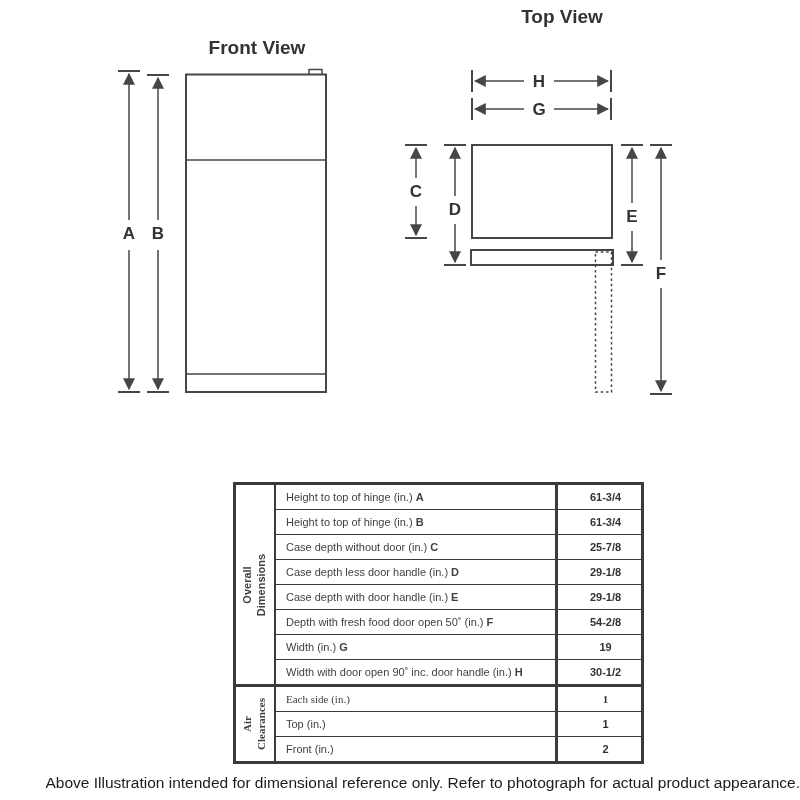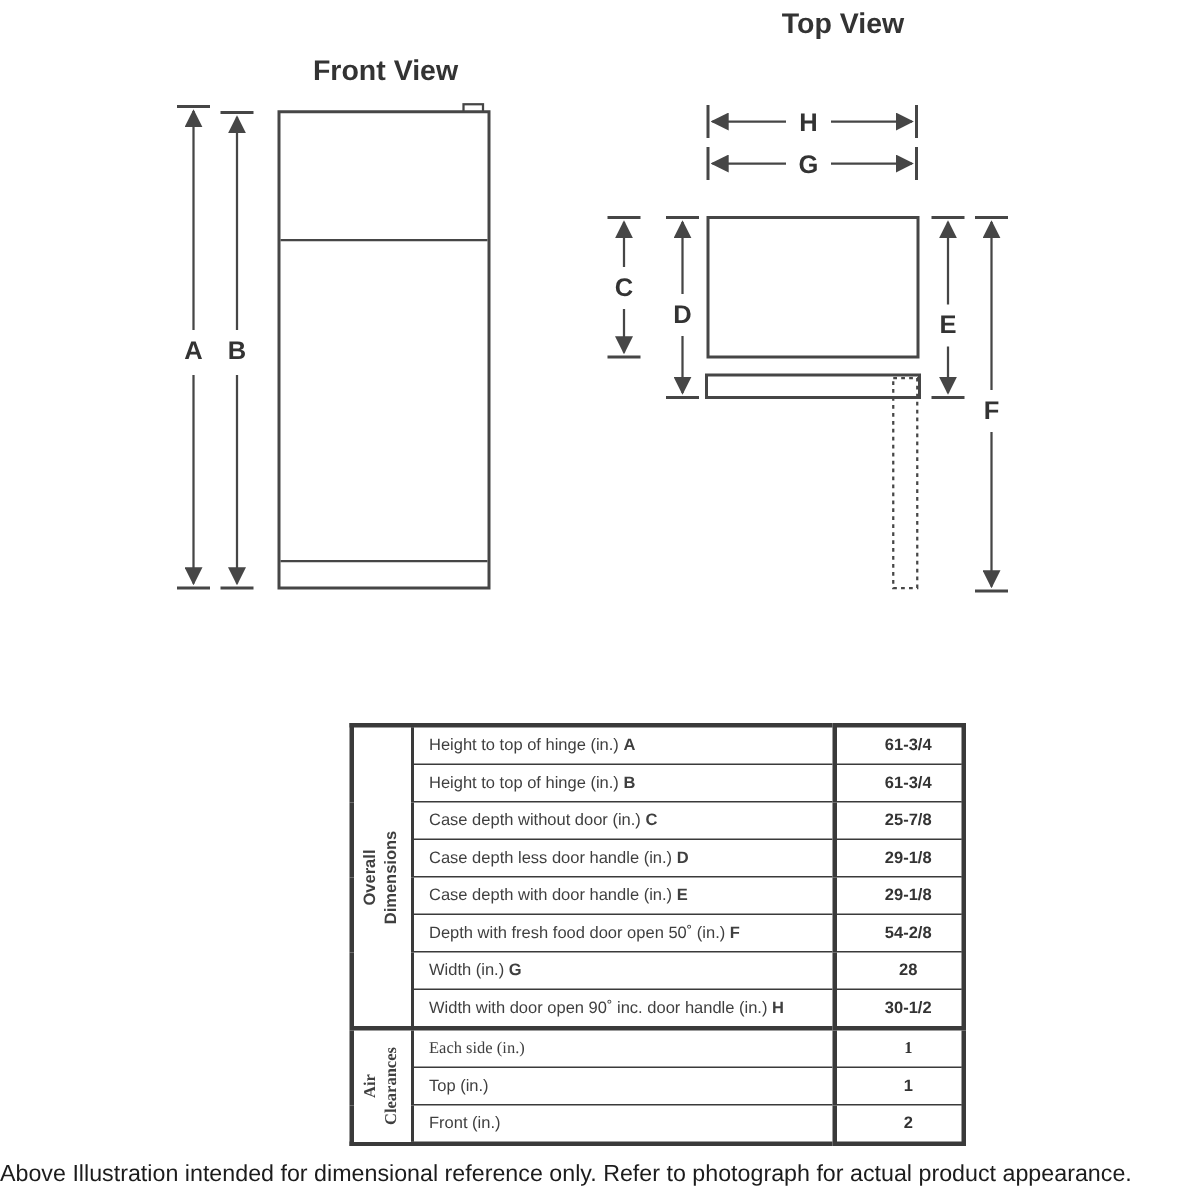--- a/index.html
+++ b/index.html
@@ -65,21 +65,21 @@
     color:#3f3f3f;
     white-space:normal;
   }
   .rot.overall{width:80px;}
   .rot.air{width:66px;}
   .key-letter{font-weight:bold;}
   .footer-note{
     position:absolute;
     left:0;right:0;
     top:774px;
-    text-align:left;
+    text-align:right;
     font-size:15.5px;
     color:#1c1c1c;
   }
 </style>
 </head>
 <body>
 
 <div class="page">
 
   <div class="view-title front">Front View</div>
@@ -194,21 +194,21 @@
       <tr>
         <td class="desc"><span>Case depth with door handle (in.) </span><span class="key-letter">E</span></td>
         <td class="val">29-1/8</td>
       </tr>
       <tr>
         <td class="desc"><span>Depth with fresh food door open 50˚ (in.) </span><span class="key-letter">F</span></td>
         <td class="val">54-2/8</td>
       </tr>
       <tr>
         <td class="desc"><span>Width (in.) </span><span class="key-letter">G</span></td>
-        <td class="val">28</td>
+        <td class="val">19</td>
       </tr>
       <tr>
         <td class="desc"><span>Width with door open 90˚ inc. door handle (in.) </span><span class="key-letter">H</span></td>
         <td class="val">30-1/2</td>
       </tr>
     </tbody>
     <tbody>
       <tr class="sec-start">
         <td class="rot-cell" rowspan="3">
           <div class="rot air">Air Clearances</div>

